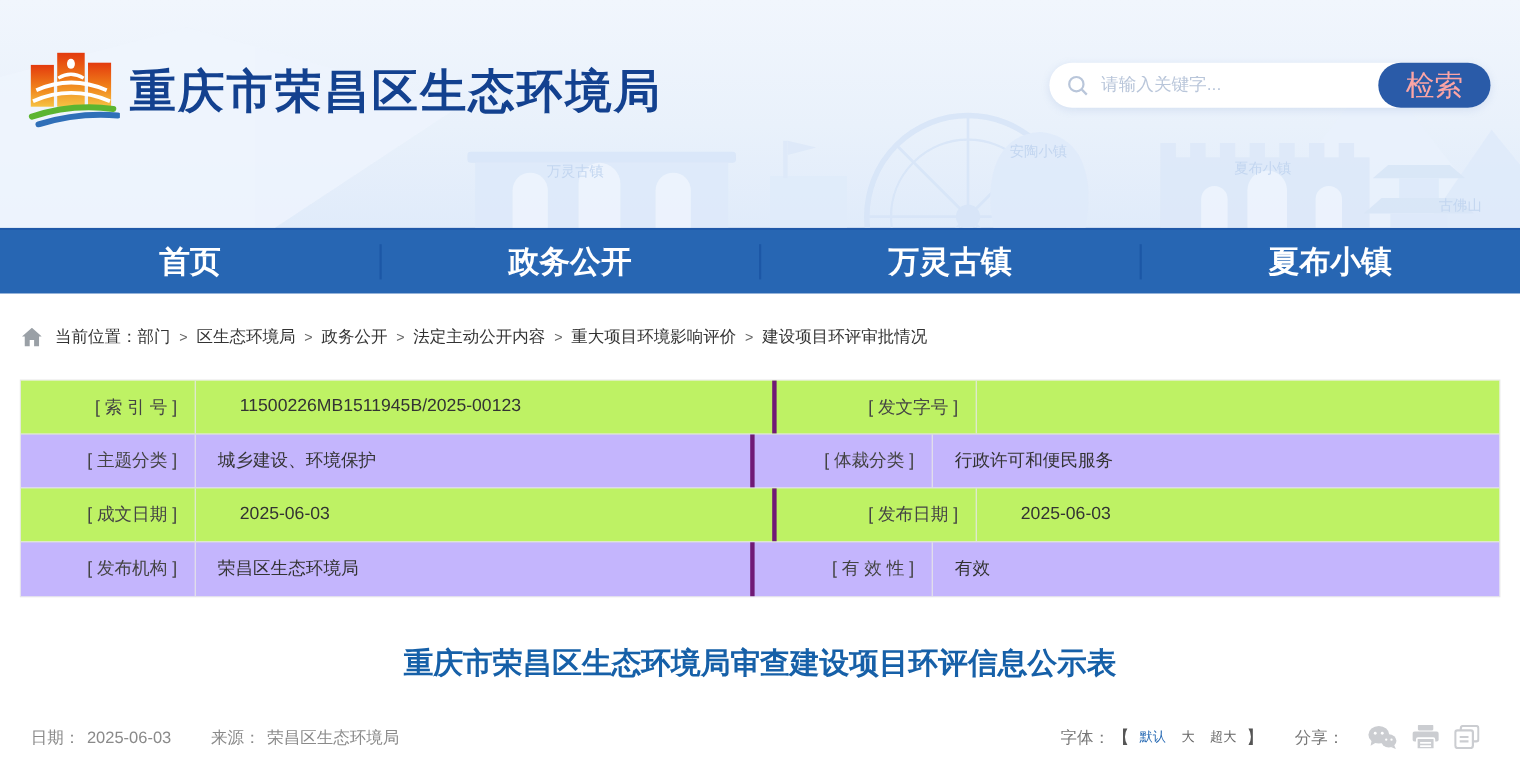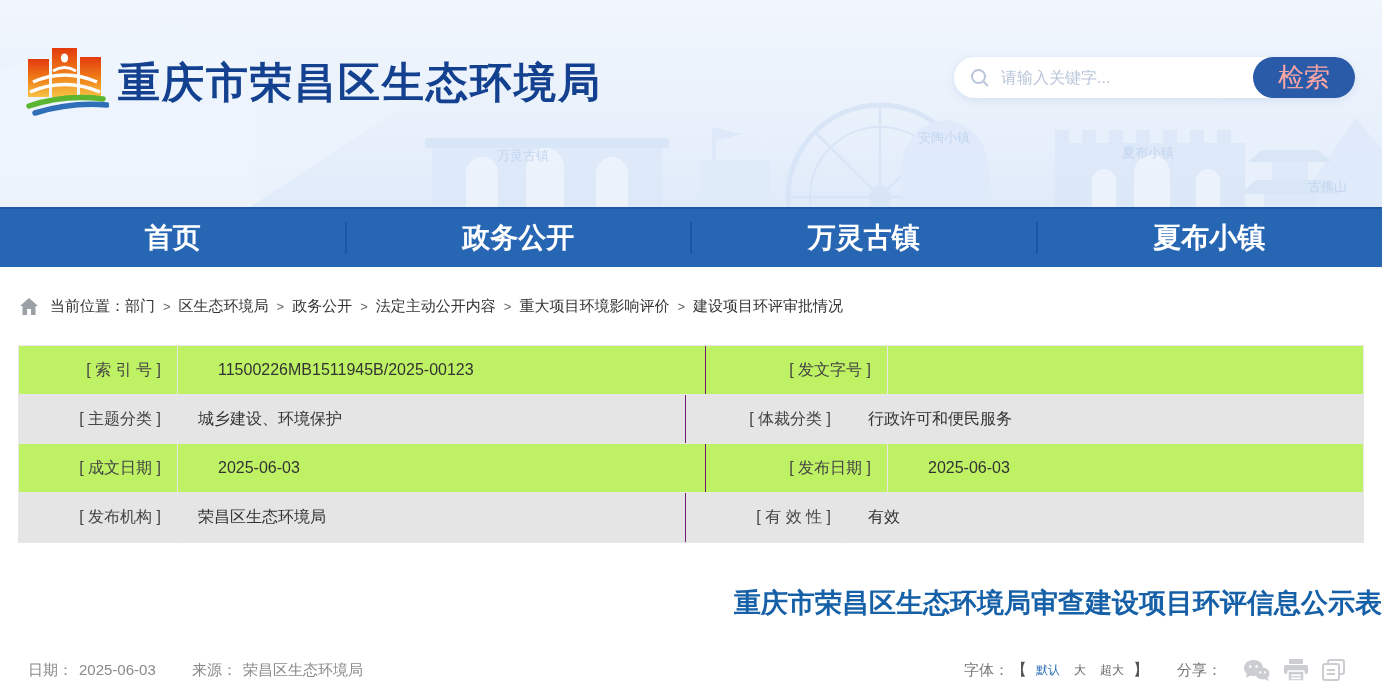--- a/index.html
+++ b/index.html
@@ -61,35 +61,35 @@
     padding:0 20px; background:#ffffff; font-size:15px; color:#333;
   }
   .home-icon { display:flex; margin-right:12px; cursor:pointer; }
   .crumb-sep { margin:0 8px; color:#666; font-size:13px; }
   .crumb-link { cursor:pointer; }
 
   
   .doc-table { margin:0 18px; border:1px solid #e7e7e7; }
   .doc-row {
     display:grid; grid-template-columns:159px 508px 162px 1fr;
-    height:49px; border-bottom:1px solid #e7e7e7; background:#e5e5e5;
+    height:49px; border-bottom:1px solid #e7e7e7; background:#c4b5fd;
   }
   .doc-row:last-child { border-bottom:none; }
   .doc-row.alt { background:#bef264;gap:20px; }
   .cell { display:flex; align-items:center; font-size:16px; }
   .cell.label {
     justify-content:flex-end; padding-right:16px; color:#444;
     border-right:1px solid #e7e7e7; white-space:pre;
   }
   .cell.value { padding-left:20px; color:#333; }
-  .cell.value.mid { border-right:1px solid #701a75; }
+  .cell.value.mid { border-right:4px solid #701a75; }
 
   
   .article-title {
-    margin-top:42px; text-align:right;
+    margin-top:42px; text-align:center;
     font-size:27px; font-weight:bold; color:#1660a8;
   }
   .meta {
     display:flex; justify-content:space-between; align-items:center;
     margin:38px 30px 0 28px; font-size:15px; color:#8a8a8a;
   }
   .meta-left span { margin-right:6px; }
   .meta-src { margin-left:26px; }
   .meta-right { display:flex; align-items:center; color:#777; }
   .font-bracket { color:#555; font-size:16px; margin:0 2px; }

